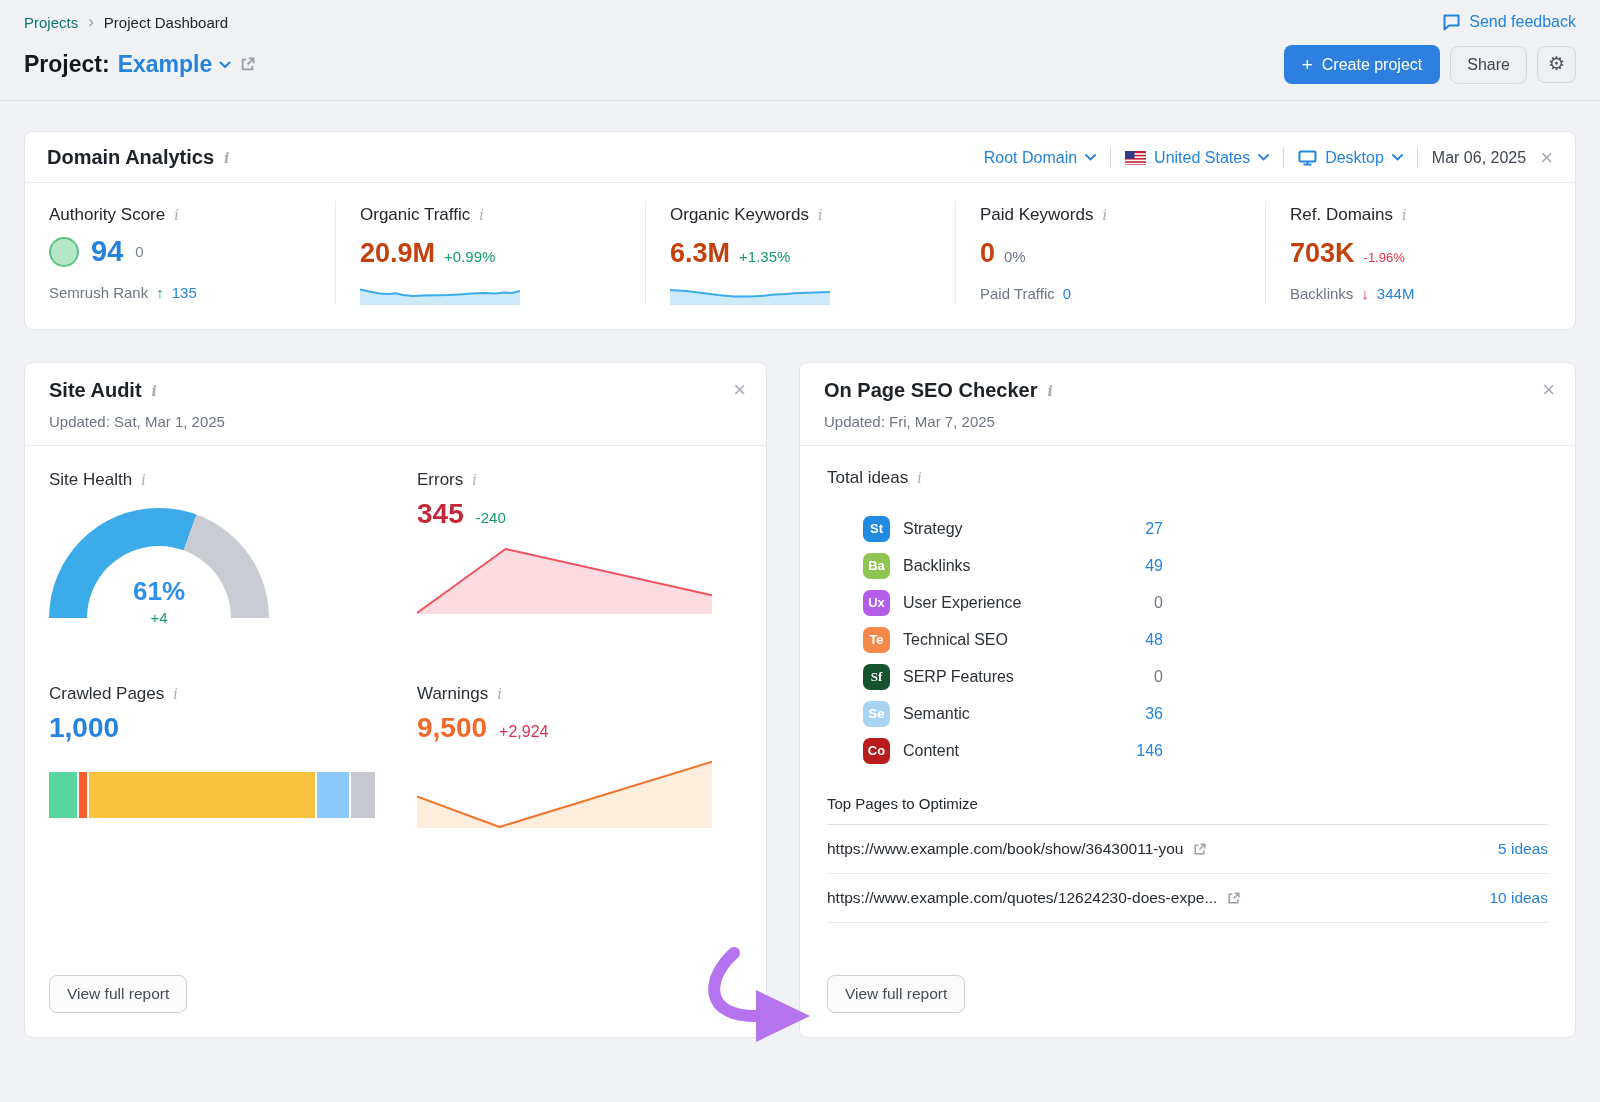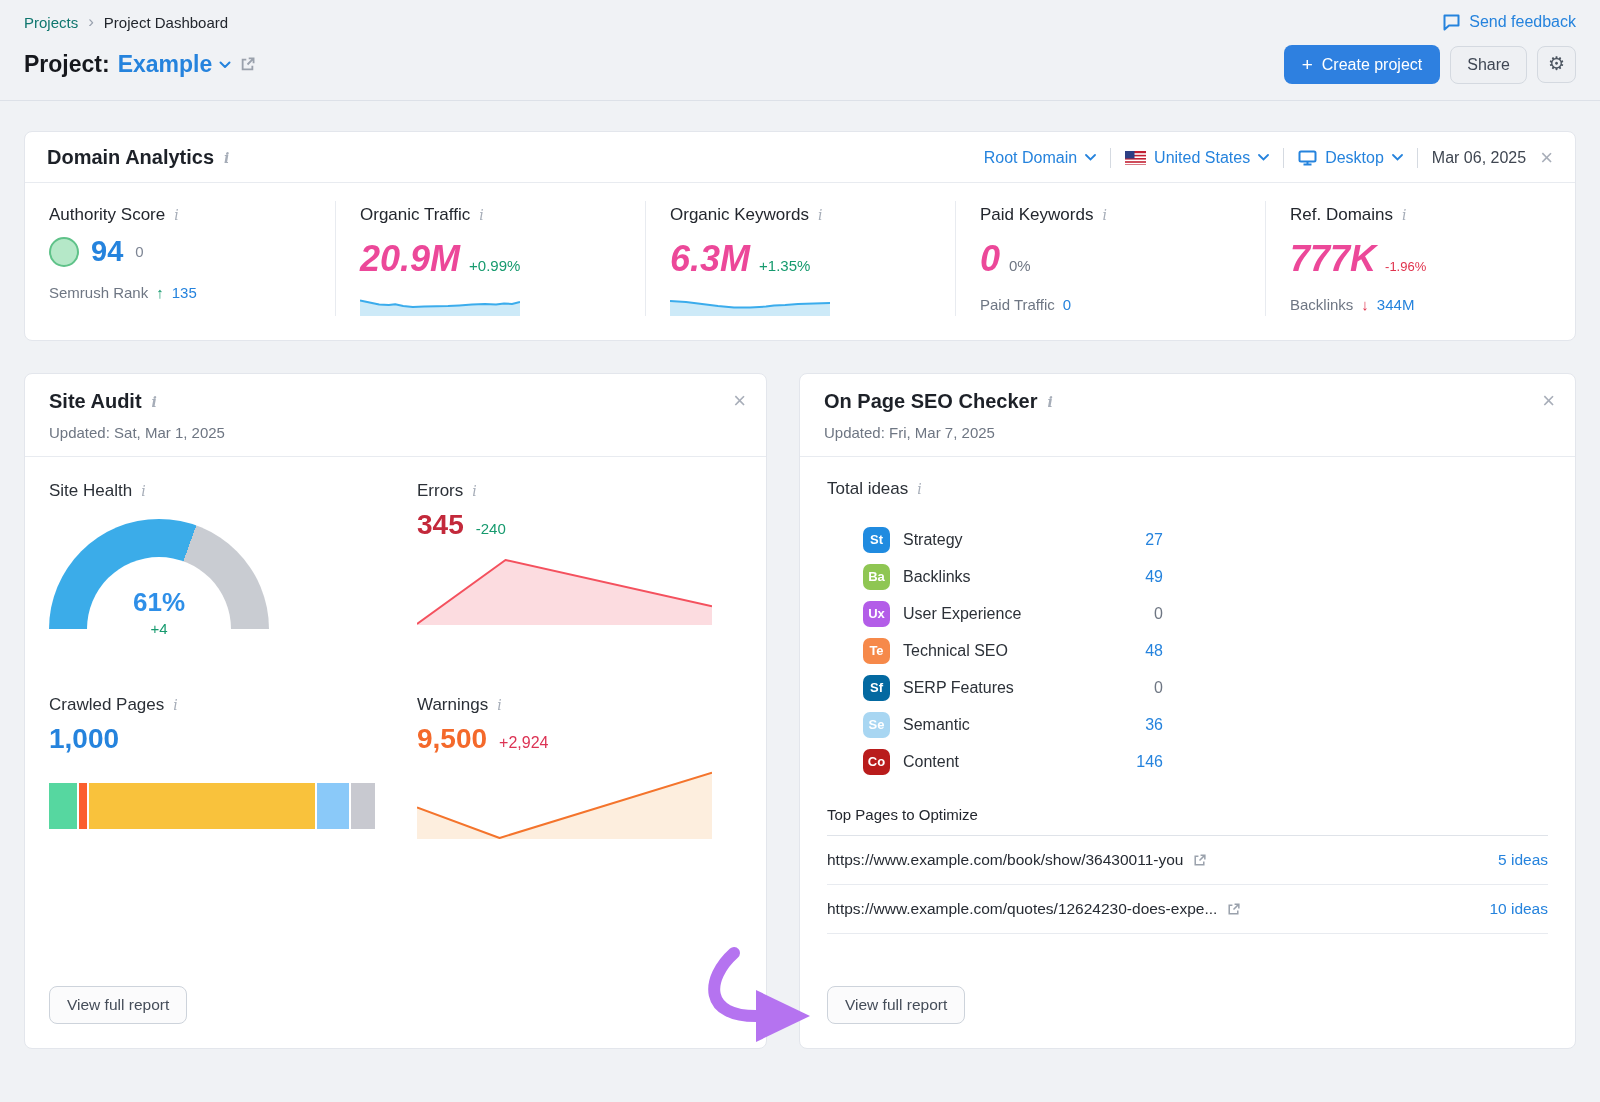--- a/index.html
+++ b/index.html
@@ -34,21 +34,21 @@
   .da-filters { display:flex; align-items:center; gap:14px; font-size:16px; }
   .filter { display:flex; align-items:center; gap:8px; color:#2583dd; cursor:pointer; }
   .fsep { width:1px; height:20px; background:#d5dae1; }
   .da-date { color:#3f4651; }
   .close-x { color:#a8aeb9; font-size:22px; line-height:1; cursor:pointer; }
   .da-body { display:grid; grid-template-columns:repeat(5,1fr); padding:18px 0 24px; }
   .da-col { padding:4px 24px 0; }
   .da-col + .da-col { border-left:1px solid #e8ebf0; }
   .metric-label { font-size:17px; color:#23272e; display:flex; align-items:center; gap:9px; }
   .metric-valrow { display:flex; align-items:baseline; gap:9px; margin-top:13px; }
-  .metric-big { font-size:36px; font-weight:bold; color:#ec4899;font-style:italic; }
+  .metric-big { font-size:27px; font-weight:bold; color:#c2410c; }
   .delta-up { font-size:15px; color:#169a6e; }
   .delta-down { font-size:13px; color:#e0334d; }
   .delta-zero { font-size:15px; color:#6e7683; }
   .metric-sub { margin-top:16px; font-size:15px; color:#6e7683; display:flex; align-items:center; gap:8px; }
   .sub-link { color:#2583dd; cursor:pointer; }
   .arrow-up { color:#169a6e; }
   .arrow-down { color:#e0334d; }
   .auth-row { display:flex; align-items:center; gap:12px; margin-top:10px; }
   .auth-circle { width:30px; height:30px; border-radius:50%; background:#b5e8c8; border:2px solid #5fc289; }
   .auth-score { font-size:29px; font-weight:bold; color:#2583dd; }
@@ -248,21 +248,21 @@
           <span>Paid Traffic</span>
           <span class="sub-link">0</span>
         </div>
       </div>
       <div class="da-col">
         <div class="metric-label">
           <span>Ref. Domains</span>
           <span class="info-i">i</span>
         </div>
         <div class="metric-valrow">
-          <span class="metric-big">777K</span>
+          <span class="metric-big">703K</span>
           <span class="delta-down">-1.96%</span>
         </div>
         <div class="metric-sub">
           <span>Backlinks</span>
           <span class="arrow-down">↓</span>
           <span class="sub-link">344M</span>
         </div>
       </div>
     </div>
   </section>
@@ -371,21 +371,21 @@
               <span class="legend-badge" style="background: rgb(179, 93, 232);">Ux</span>
               <span class="legend-label">User Experience</span>
               <span class="legend-count zero">0</span>
             </div>
             <div class="legend-row">
               <span class="legend-badge" style="background: rgb(246, 137, 74);">Te</span>
               <span class="legend-label">Technical SEO</span>
               <span class="legend-count">48</span>
             </div>
             <div class="legend-row">
-              <span class="legend-badge" style="background: #0369a1;">Sf</span>
+              <span class="legend-badge" style="background: #14532d; font-family: Liberation Serif, serif;">Sf</span>
               <span class="legend-label">SERP Features</span>
               <span class="legend-count zero">0</span>
             </div>
             <div class="legend-row">
               <span class="legend-badge" style="background: rgb(168, 214, 242);">Se</span>
               <span class="legend-label">Semantic</span>
               <span class="legend-count">36</span>
             </div>
             <div class="legend-row">
               <span class="legend-badge" style="background: #b91c1c;">Co</span>

